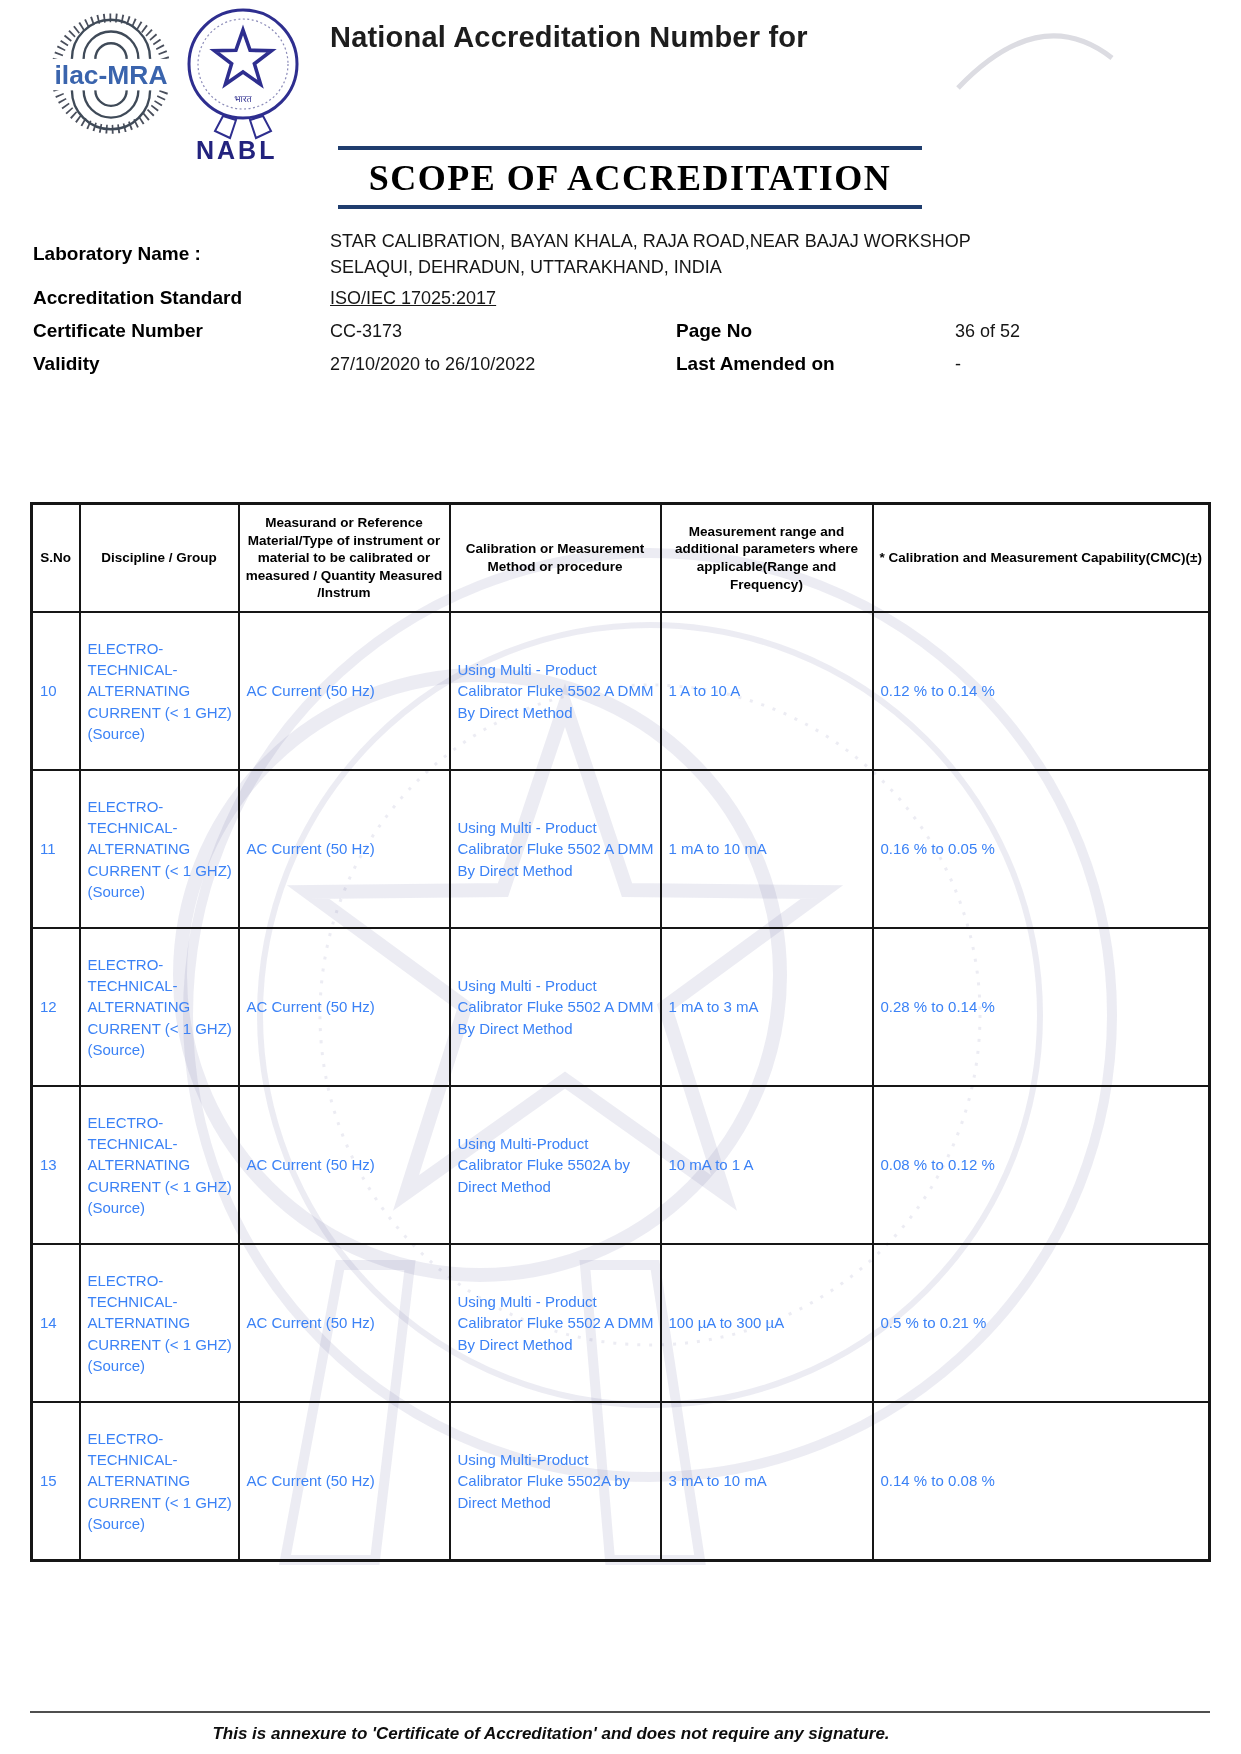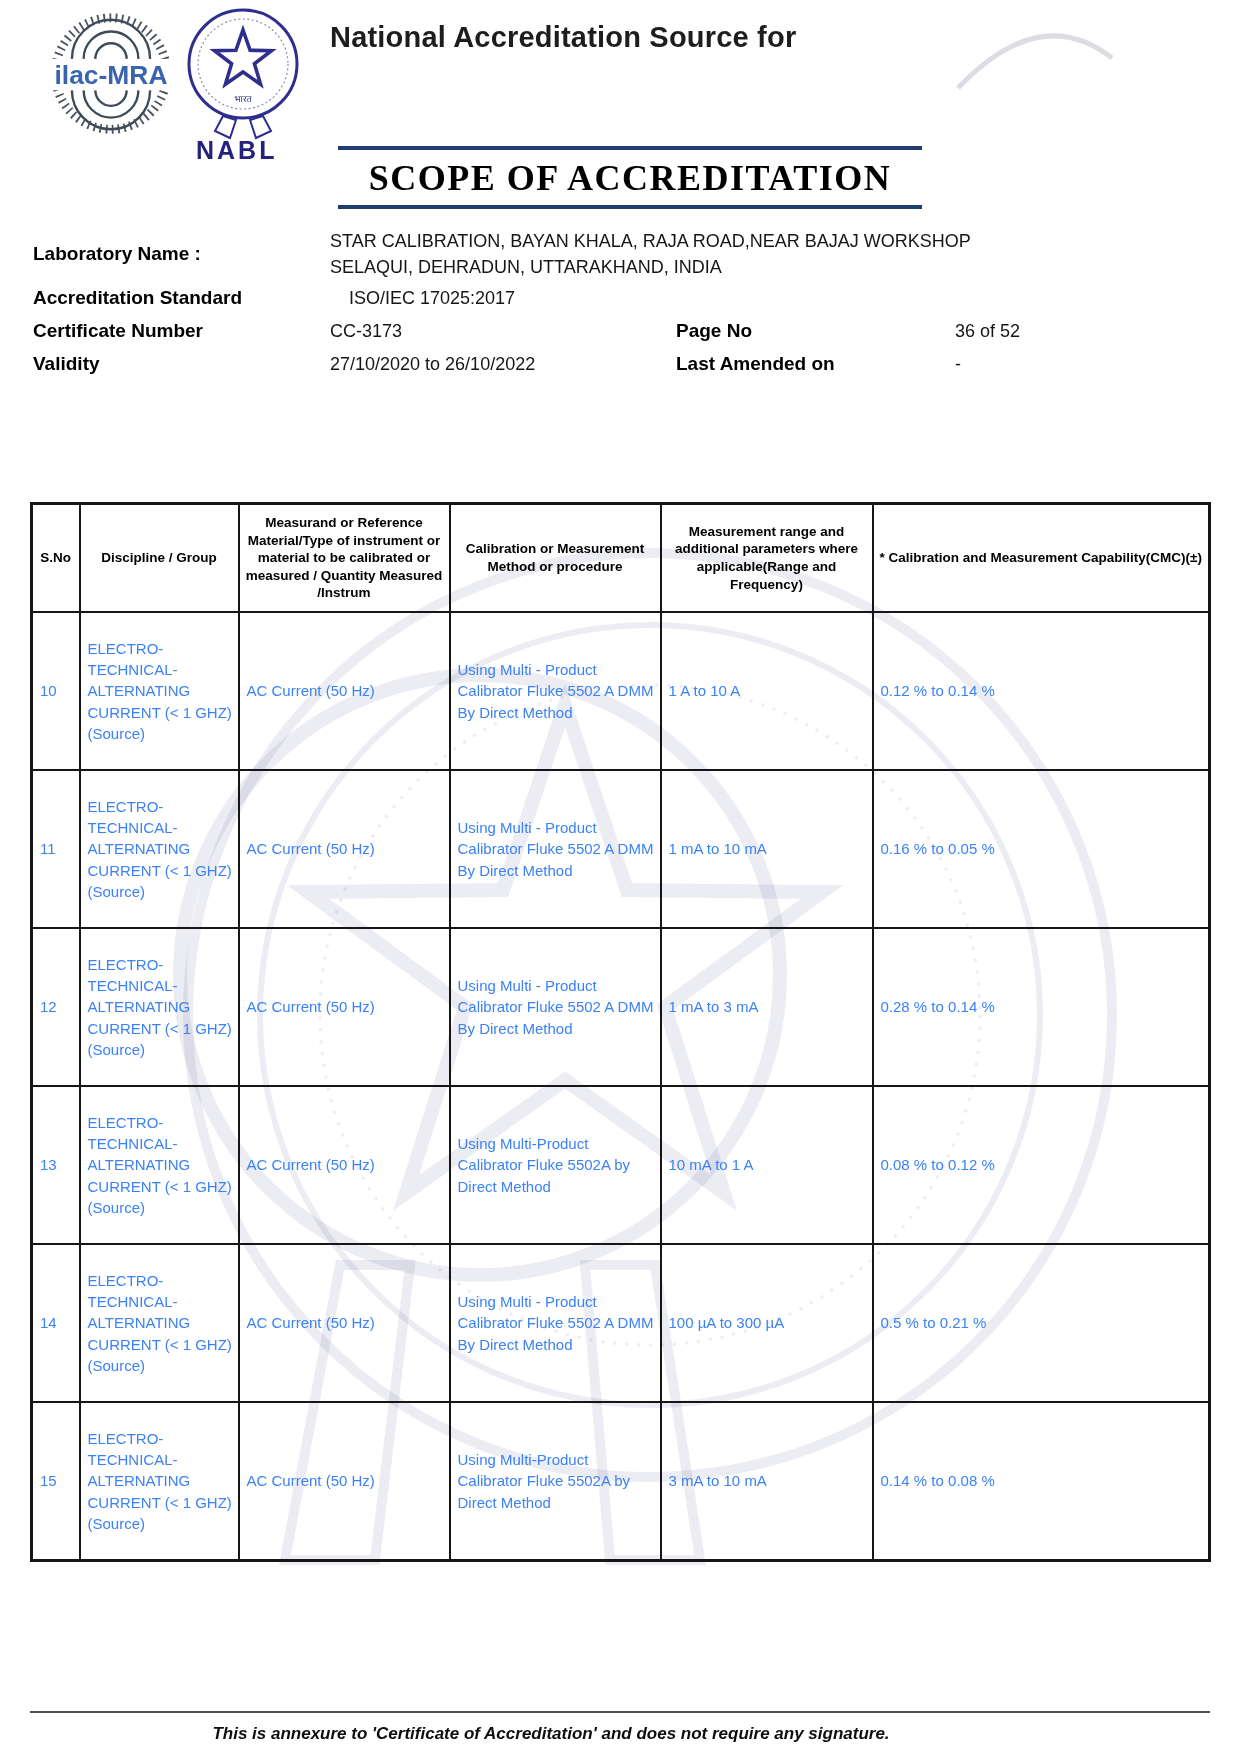--- a/index.html
+++ b/index.html
@@ -67,35 +67,35 @@
   <circle cx="60" cy="60" r="54" fill="#ffffff" stroke="#2e2e8f" stroke-width="3"></circle>
   <circle cx="60" cy="60" r="45" fill="none" stroke="#8b8bb8" stroke-width="1.2" stroke-dasharray="2 2.5"></circle>
   <path d="M60,26 L67.1,46.3 L88.5,46.7 L71.4,59.7 L77.6,80.3 L60,68 L42.4,80.3 L48.6,59.7 L31.5,46.7 L52.9,46.3 Z" fill="none" stroke="#2e2e8f" stroke-width="3.6"></path>
   <text x="60" y="98" text-anchor="middle" font-family="DejaVu Sans, sans-serif" font-size="9" fill="#2e2e8f">भारत</text>
   <path d="M40,112 L53,116 L47,134 L32,127 Z" fill="#ffffff" stroke="#2e2e8f" stroke-width="2"></path>
   <path d="M80,112 L67,116 L73,134 L88,127 Z" fill="#ffffff" stroke="#2e2e8f" stroke-width="2"></path>
 </svg>
 <div class="layer nabl-word">NABL</div>
 
 <div class="layer org-title">
-  <div>National Accreditation Source for</div>
+  <div>National Accreditation Number for</div>
 </div>
 
 <div class="layer scope-box">
   <hr class="scope-rule">
   <div class="scope-text">SCOPE OF ACCREDITATION</div>
   <hr class="scope-rule">
 </div>
 
 <div class="lbl" style="left:33px;top:243px;text-align:center;">Laboratory Name :</div>
 <div class="val" style="left:330px;top:231px;">STAR CALIBRATION, BAYAN KHALA, RAJA ROAD,NEAR BAJAJ WORKSHOP</div>
 <div class="val" style="left:330px;top:257px;">SELAQUI, DEHRADUN, UTTARAKHAND, INDIA</div>
 
 <div class="lbl" style="left:33px;top:287px;">Accreditation Standard</div>
-<div class="val" style="left:349px;top:288px;">ISO/IEC 17025:2017</div>
+<div class="val" style="left:330px;top:288px;text-decoration:underline;">ISO/IEC 17025:2017</div>
 
 <div class="lbl" style="left:33px;top:320px;">Certificate Number</div>
 <div class="val" style="left:330px;top:321px;">CC-3173</div>
 <div class="lbl" style="left:676px;top:320px;">Page No</div>
 <div class="val" style="left:955px;top:321px;">36 of 52</div>
 
 <div class="lbl" style="left:33px;top:353px;">Validity</div>
 <div class="val" style="left:330px;top:354px;">27/10/2020 to 26/10/2022</div>
 <div class="lbl" style="left:676px;top:353px;">Last Amended on</div>
 <div class="val" style="left:955px;top:354px;">-</div>

